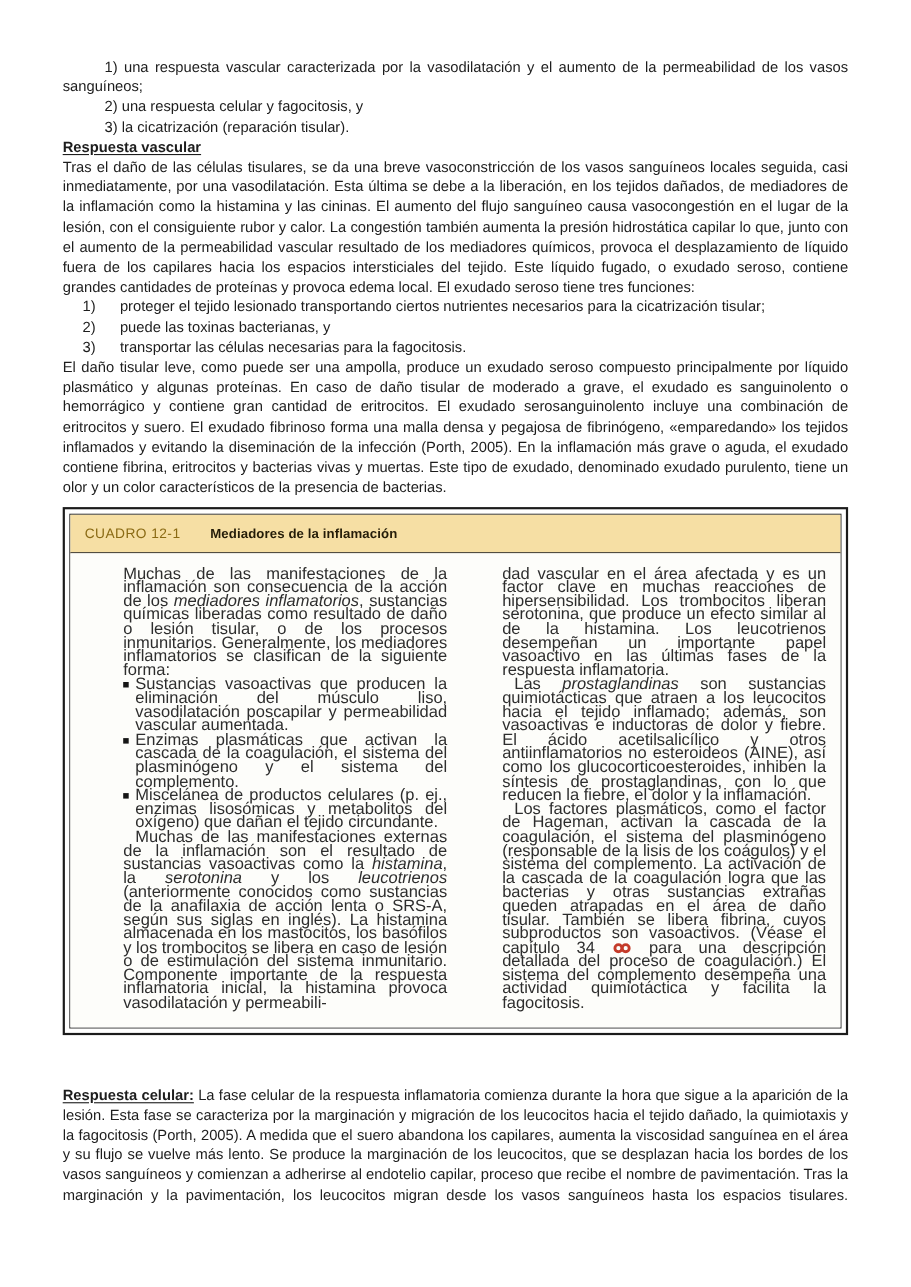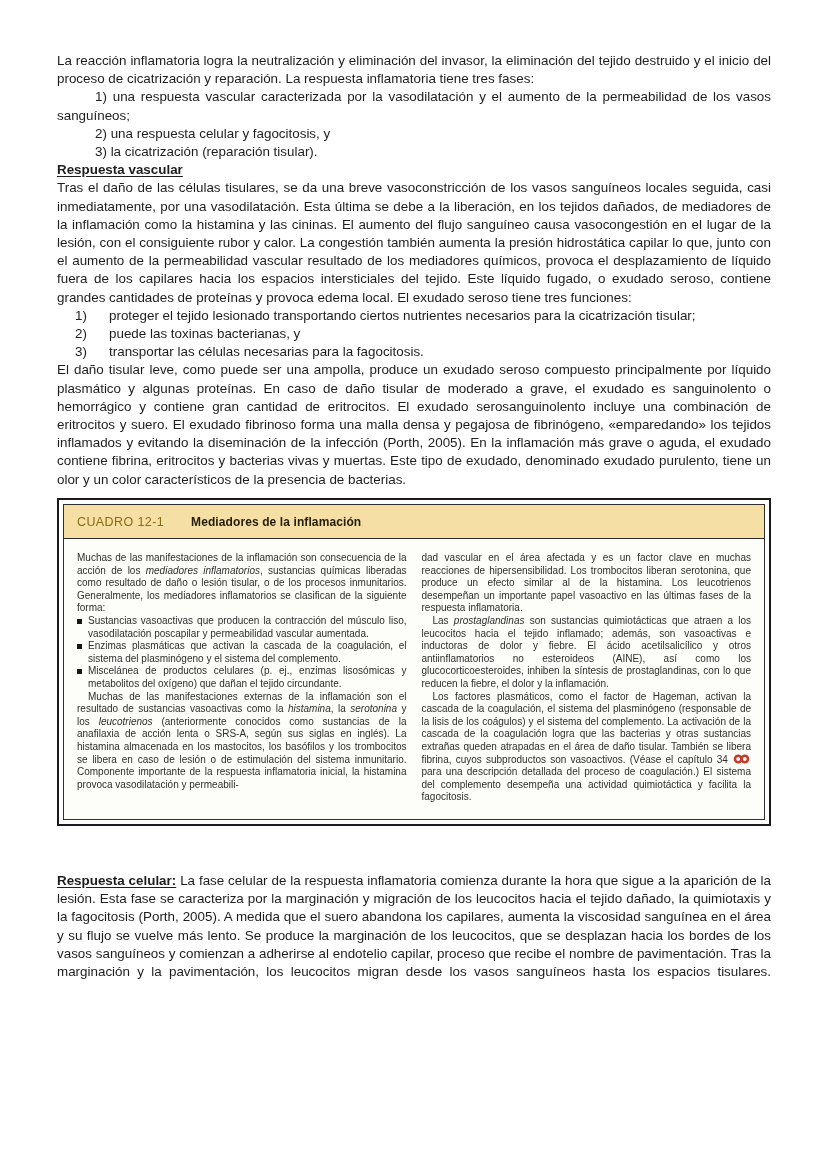--- a/index.html
+++ b/index.html
@@ -46,39 +46,39 @@
     color:var(--cuadro-title-color,#241c08);
     font-weight:bold; font-size:12px; letter-spacing:0.1px;
   }
   .cuadro-body {
     display:flex; gap:15px;
     padding:13px 13px 15px 13px;
     background:#fdfdfa;
   }
   .col {
     flex:1; min-width:0;
-    font-size:10px; line-height:12.6px;
+    font-size:15px; line-height:12.6px;
     color:#2d2d2d;
     text-align:justify;
+    margin-left:35px;
   }
   .col p { margin:0; }
   .col .ind { text-indent:11px; }
   .bullet { display:flex; gap:6px; }
   .sq { flex:none; width:5px; height:5px; background:#161616; margin-top:4px; }
   .bullet-text { flex:1; text-align:justify; }
   .xref-icon { vertical-align:-1px; margin:0 1px; }
 
   .last-just { text-align:justify; text-align-last:justify; }
 </style>
 </head>
 <body>
 
 <div class="page">
 
-  <p>La reacción inflamatoria logra la neutralización y eliminación del invasor, la eliminación del tejido destruido y el inicio del proceso de cicatrización y reparación. La respuesta inflamatoria tiene tres fases:</p>
 
   <p class="indent-tab">1) una respuesta vascular caracterizada por la vasodilatación y el aumento de la permeabilidad de los vasos sanguíneos;</p>
   <p class="indent-tab">2) una respuesta celular y fagocitosis, y</p>
   <p class="indent-tab">3) la cicatrización (reparación tisular).</p>
 
   <p><span class="hd">Respuesta vascular</span></p>
 
   <p>Tras el daño de las células tisulares, se da una breve vasoconstricción de los vasos sanguíneos locales seguida, casi inmediatamente, por una vasodilatación. Esta última se debe a la liberación, en los tejidos dañados, de mediadores de la inflamación como la histamina y las cininas. El aumento del flujo sanguíneo causa vasocongestión en el lugar de la lesión, con el consiguiente rubor y calor. La congestión también aumenta la presión hidrostática capilar lo que, junto con el aumento de la permeabilidad vascular resultado de los mediadores químicos, provoca el desplazamiento de líquido fuera de los capilares hacia los espacios intersticiales del tejido. Este líquido fugado, o exudado seroso, contiene grandes cantidades de proteínas y provoca edema local. El exudado seroso tiene tres funciones:</p>
 
   <div class="num-row">
@@ -101,21 +101,21 @@
       <div class="cuadro-header">
         <span class="cuadro-label">CUADRO 12-1</span>
         <span class="cuadro-title">Mediadores de la inflamación</span>
       </div>
       <div class="cuadro-body">
 
         <div class="col">
           <p><span>Muchas de las manifestaciones de la inflamación son consecuencia de la acción de los </span><span class="i">mediadores inflamatorios</span><span>, sustancias químicas liberadas como resultado de daño o lesión tisular, o de los procesos inmunitarios. Generalmente, los mediadores inflamatorios se clasifican de la siguiente forma:</span></p>
           <div class="bullet">
               <span class="sq"></span>
-              <span class="bullet-text">Sustancias vasoactivas que producen la contracción del músculo liso, vasodilatación poscapilar y permeabilidad vascular aumentada.</span>
+              <span class="bullet-text">Sustancias vasoactivas que producen la eliminación del músculo liso, vasodilatación poscapilar y permeabilidad vascular aumentada.</span>
             </div>
           <div class="bullet">
               <span class="sq"></span>
               <span class="bullet-text">Enzimas plasmáticas que activan la cascada de la coagulación, el sistema del plasminógeno y el sistema del complemento.</span>
             </div>
           <div class="bullet">
               <span class="sq"></span>
               <span class="bullet-text">Miscelánea de productos celulares (p. ej., enzimas lisosómicas y metabolitos del oxígeno) que dañan el tejido circundante.</span>
             </div>
           <p class="ind"><span>Muchas de las manifestaciones externas de la inflamación son el resultado de sustancias vasoactivas como la </span><span class="i">histamina</span><span>, la </span><span class="i">serotonina</span><span> y los </span><span class="i">leucotrienos</span><span> (anteriormente conocidos como sustancias de la anafilaxia de acción lenta o SRS-A, según sus siglas en inglés). La histamina almacenada en los mastocitos, los basófilos y los trombocitos se libera en caso de lesión o de estimulación del sistema inmunitario. Componente importante de la respuesta inflamatoria inicial, la histamina provoca vasodilatación y permeabili-</span></p>

